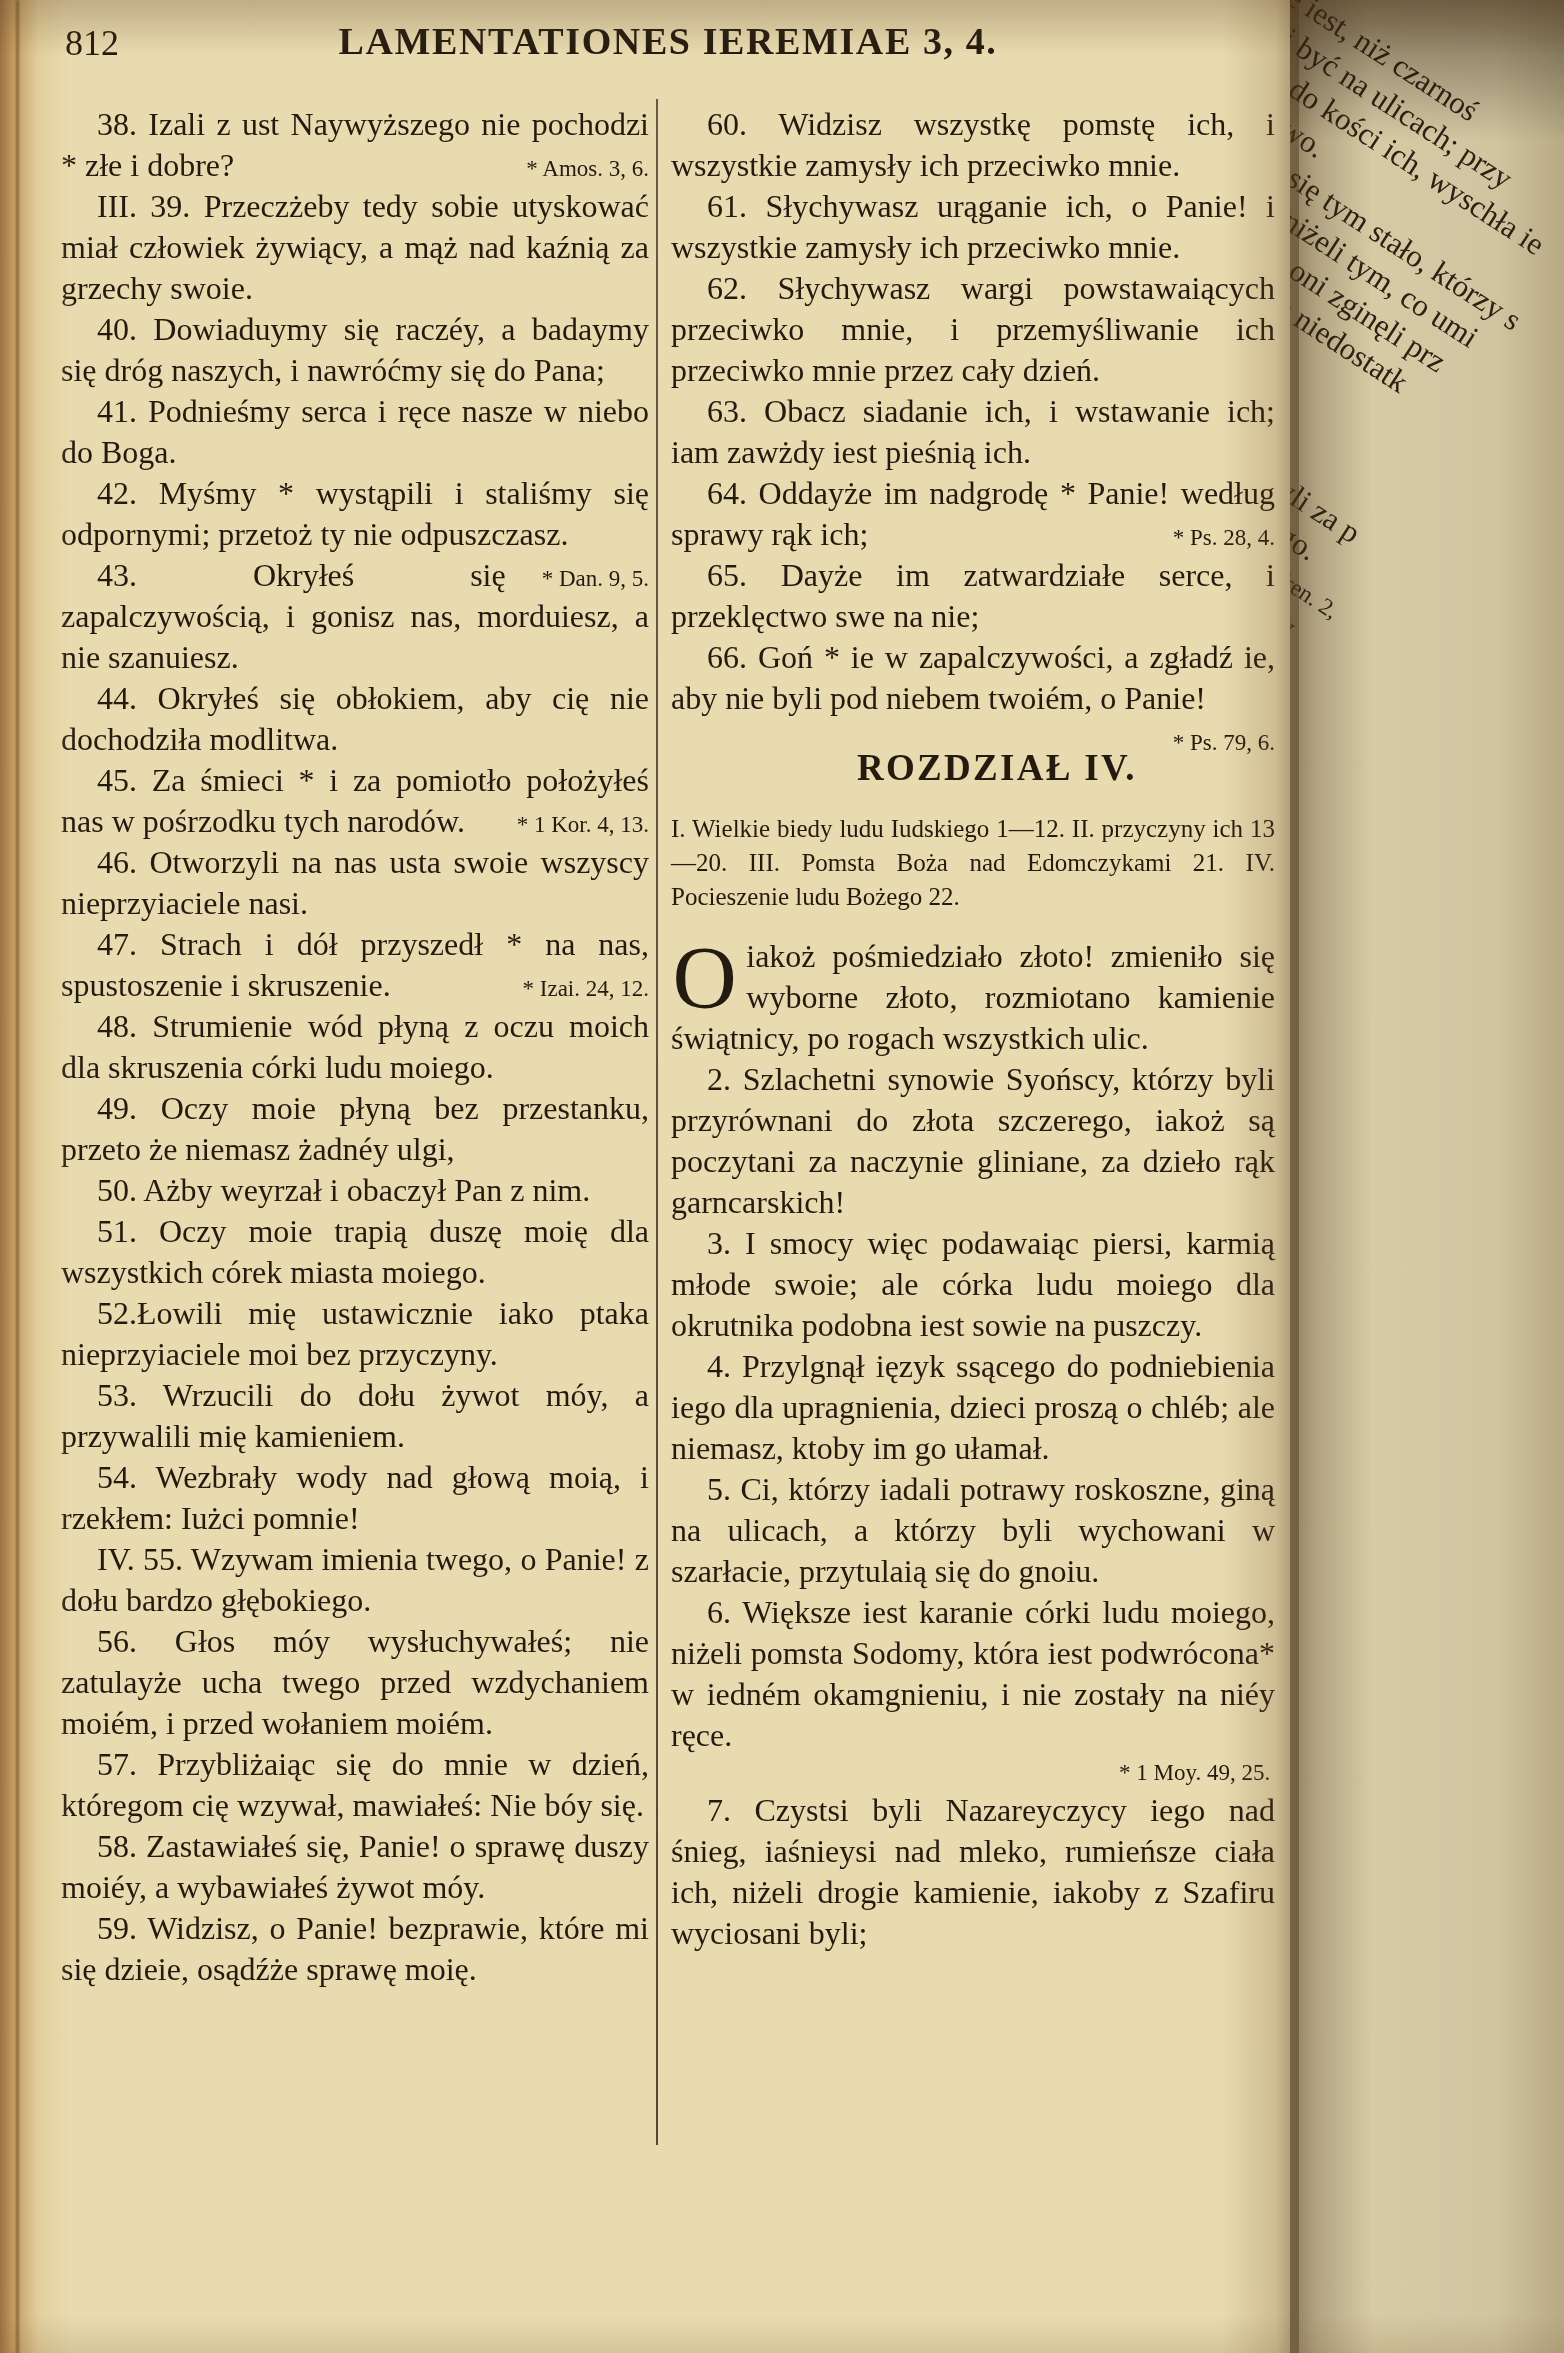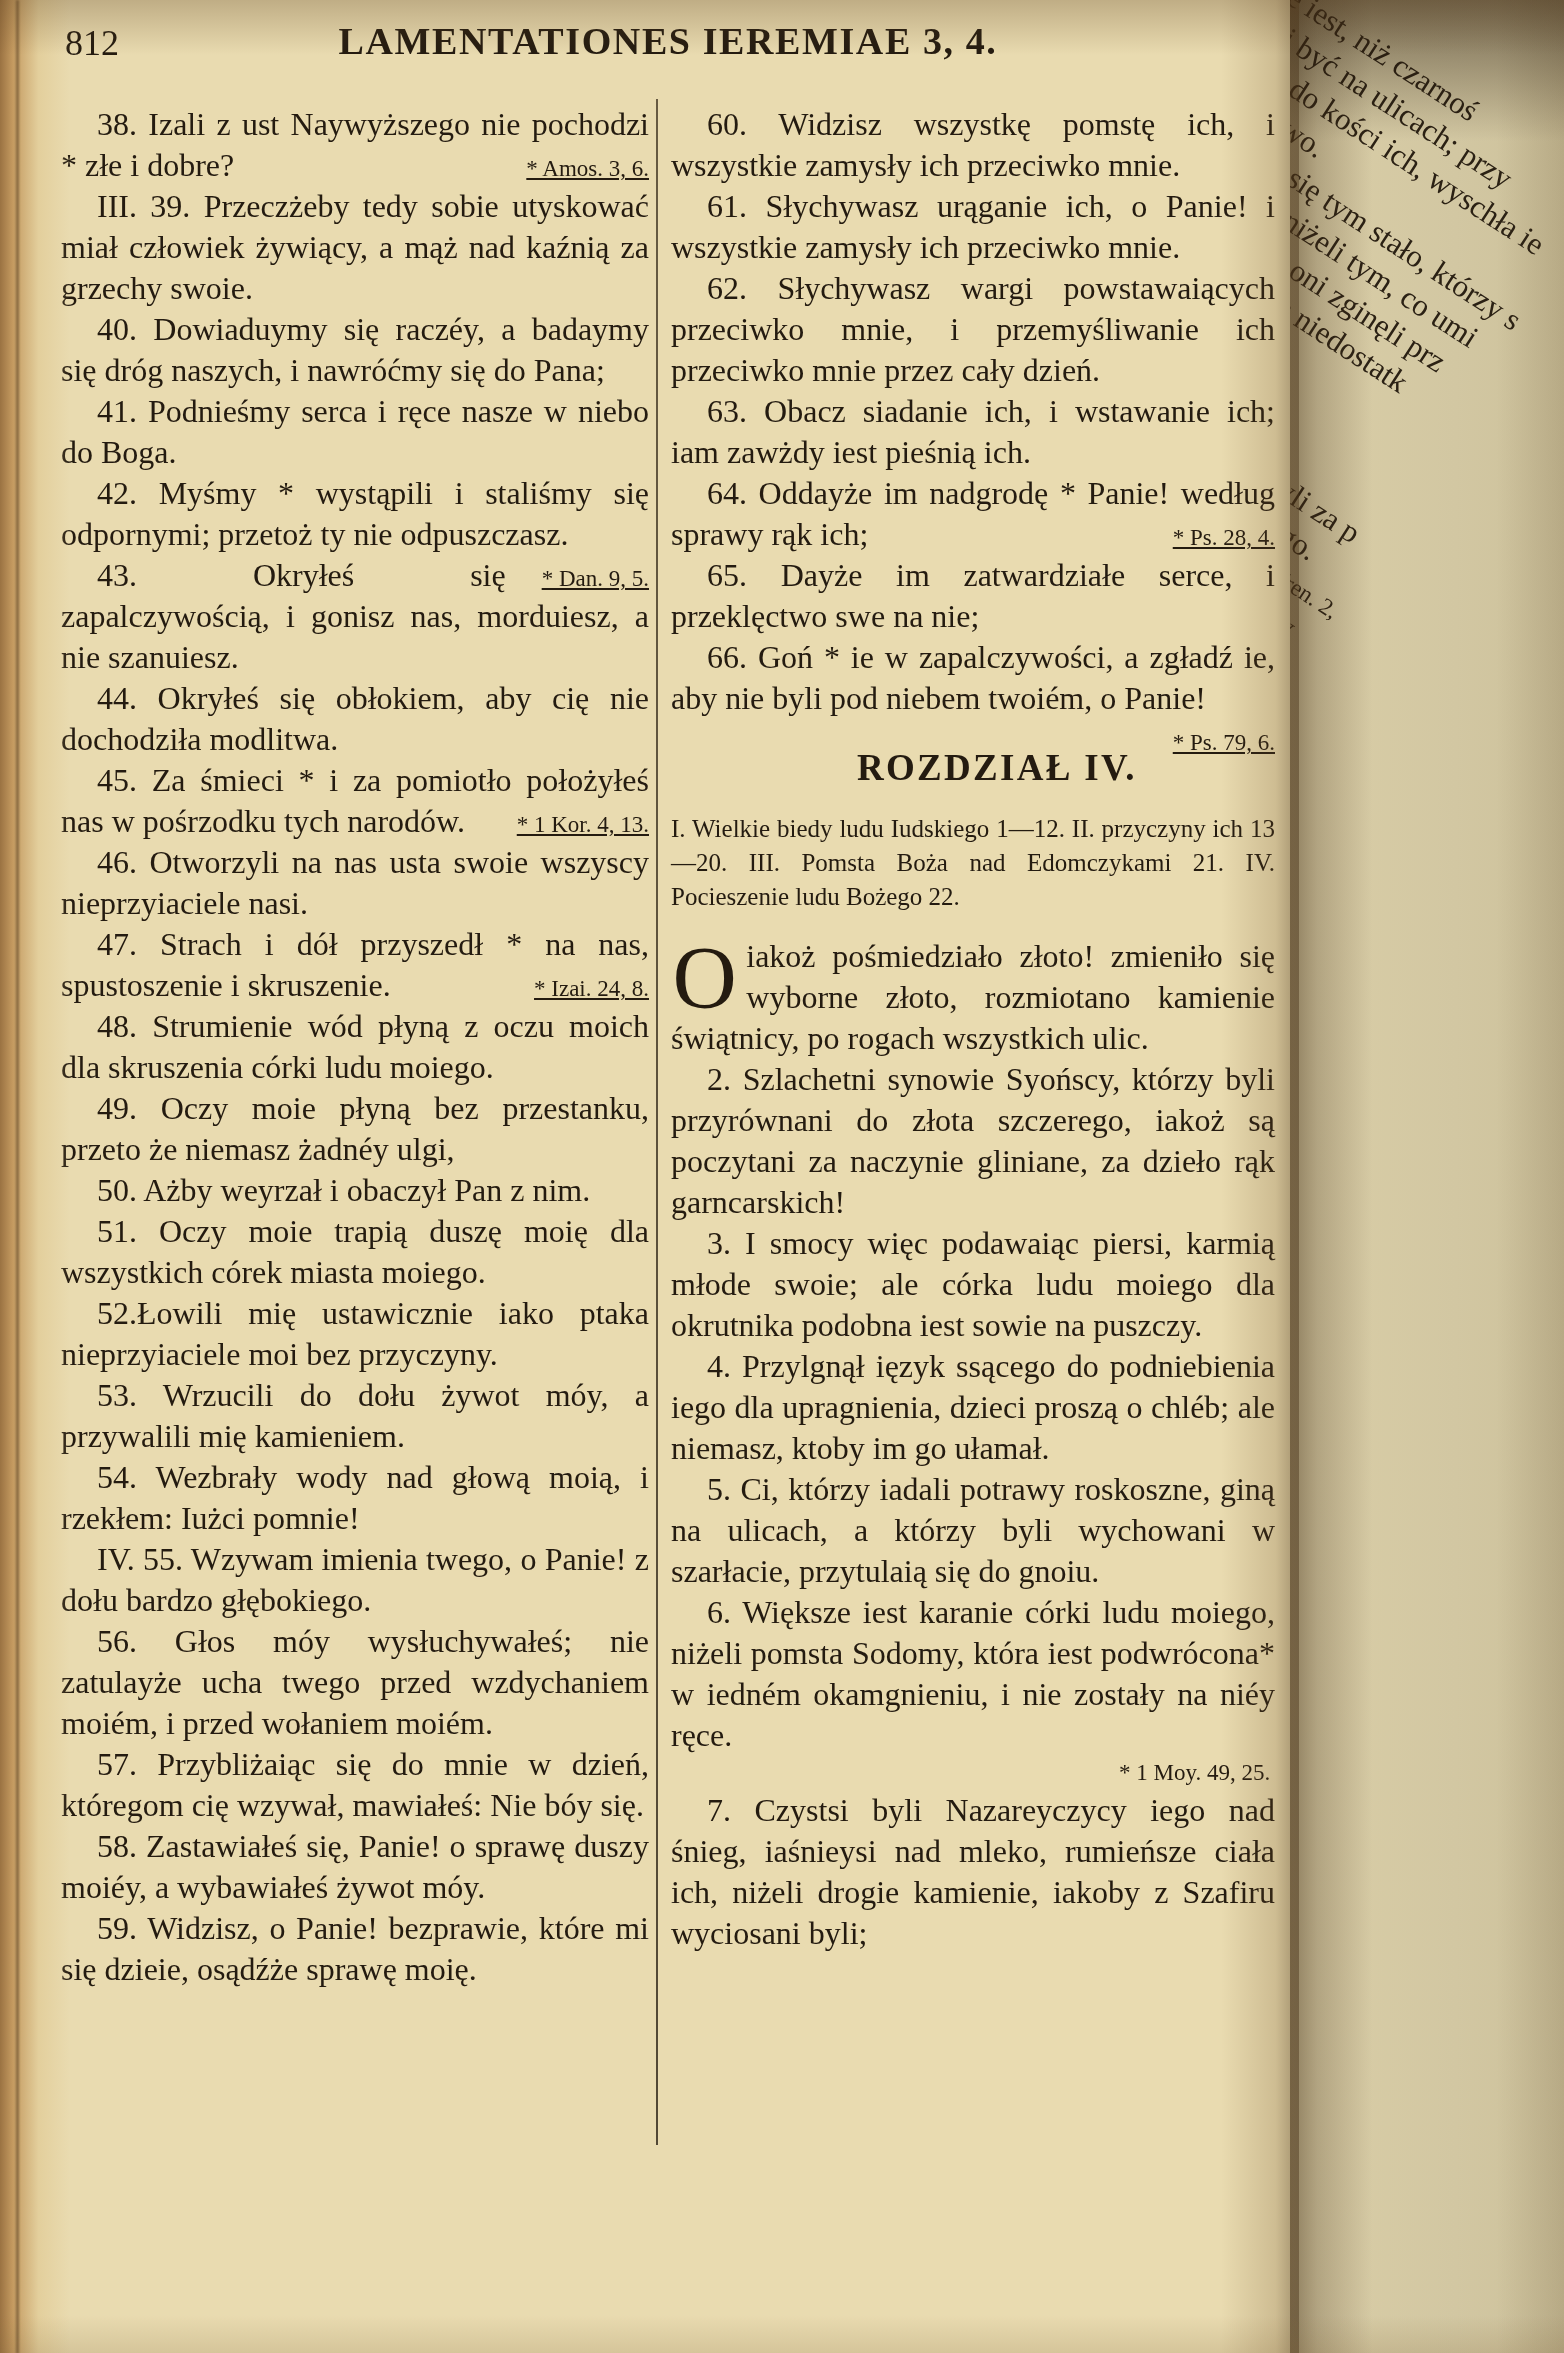--- a/index.html
+++ b/index.html
@@ -45,21 +45,21 @@
   .title{position:absolute;left:59px;top:19px;width:1218px;text-align:center;
     font-size:38px;font-weight:700;letter-spacing:1.6px;z-index:2;}
   
   .divider{position:absolute;left:656px;top:99px;width:2.3px;height:2046px;z-index:2;
     background:linear-gradient(#463a26,#2c2316);opacity:.8;}
   .col{position:absolute;top:104px;z-index:2;font-size:32px;line-height:41px;text-align:justify;}
   .col-left{left:61px;width:588px;}
   .col-right{left:671px;width:604px;}
   .verse{margin:0;text-indent:36px;}
   .verse.noindent{text-indent:0;}
-  .ref{float:right;font-size:23px;line-height:41px;position:relative;top:3.1px;text-decoration:underline;}
+  .ref{float:right;font-size:23px;line-height:41px;position:relative;top:3.1px;}
   .ref:empty{display:none;}
   .refline{text-align:right;font-size:23px;line-height:34px;padding-right:4.7px;}
   .refline:empty{display:none;}
   .chapter-heading{text-align:right;font-size:37px;font-weight:700;letter-spacing:2.3px;
     margin:28px 0 23.5px 0;text-indent:0;}
   .chapter-summary{font-size:25px;line-height:34px;margin:0 0 22px 0;text-indent:7.8px;text-align:justify;}
   .dropcap{float:left;font-size:89px;line-height:70px;margin:6.3px 9.4px 0 1.6px;}
 </style>
 </head>
 <body>
@@ -190,21 +190,21 @@
     <p class="verse"><span class="vtext">42. Myśmy * wystąpili i staliśmy się odpornymi; przetoż ty nie odpuszczasz.</span><span class="ref">* Dan. 9, 5.</span></p>
 
     <p class="verse"><span class="vtext">43. Okryłeś się zapalczywością, i gonisz nas, morduiesz, a nie szanuiesz.</span></p>
 
     <p class="verse"><span class="vtext">44. Okryłeś się obłokiem, aby cię nie dochodziła modlitwa.</span></p>
 
     <p class="verse"><span class="vtext">45. Za śmieci * i za pomiotło położyłeś nas w pośrzodku tych narodów.</span><span class="ref">* 1 Kor. 4, 13.</span></p>
 
     <p class="verse"><span class="vtext">46. Otworzyli na nas usta swoie wszyscy nieprzyiaciele nasi.</span></p>
 
-    <p class="verse"><span class="vtext">47. Strach i dół przyszedł * na nas, spustoszenie i skruszenie.</span><span class="ref">* Izai. 24, 8.</span></p>
+    <p class="verse"><span class="vtext">47. Strach i dół przyszedł * na nas, spustoszenie i skruszenie.</span><span class="ref">* Izai. 24, 12.</span></p>
 
     <p class="verse"><span class="vtext">48. Strumienie wód płyną z oczu moich dla skruszenia córki ludu moiego.</span></p>
 
     <p class="verse"><span class="vtext">49. Oczy moie płyną bez przestanku, przeto że niemasz żadnéy ulgi,</span></p>
 
     <p class="verse"><span class="vtext">50. Ażby weyrzał i obaczył Pan z nim.</span></p>
 
     <p class="verse"><span class="vtext">51. Oczy moie trapią duszę moię dla wszystkich córek miasta moiego.</span></p>
 
     <p class="verse"><span class="vtext">52.Łowili mię ustawicznie iako ptaka nieprzyiaciele moi bez przyczyny.</span></p>

